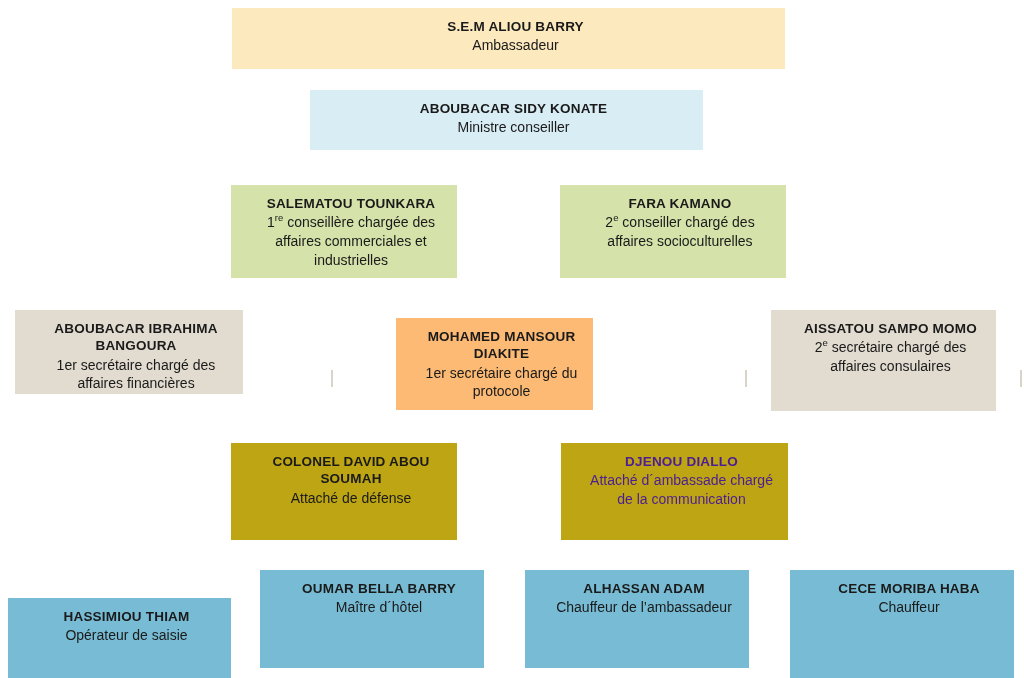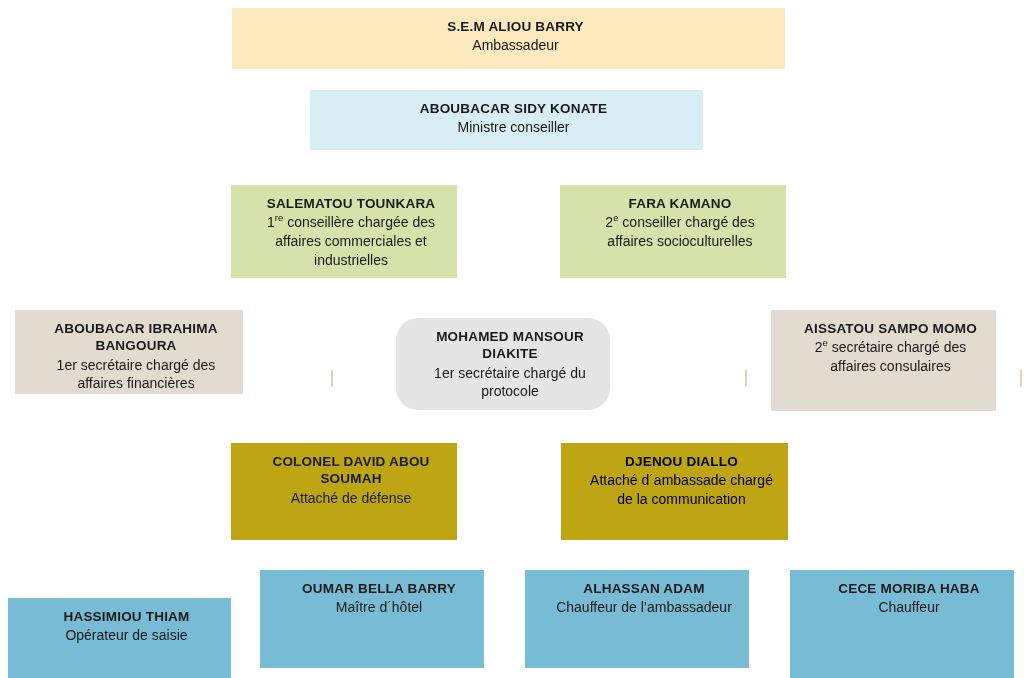--- a/index.html
+++ b/index.html
@@ -79,35 +79,35 @@
       <div class="node" style="pointer-events: auto; left: 560px; top: 185px; width: 226px; height: 93px; background: rgb(213, 227, 170); color: rgb(26, 26, 26);">
         <div class="name">FARA KAMANO</div>
         <div class="role">2<sup>e</sup> conseiller chargé des affaires socioculturelles</div>
       </div>
     </div>
     <div style="position: absolute; left: 0px; top: 0px; width: 100%; height: 100%; pointer-events: none;">
       <div class="node" style="pointer-events: auto; left: 15px; top: 310px; width: 228px; height: 84px; background: rgb(226, 220, 208); color: rgb(26, 26, 26);">
         <div class="name">ABOUBACAR IBRAHIMA BANGOURA</div>
         <div class="role">1er secrétaire chargé des affaires financières</div>
       </div>
-      <div class="node" style="pointer-events: auto; left: 396px; top: 318px; width: 214px; height: 92px; background: #e5e5e5; color: rgb(26, 26, 26); border-radius: 22px;">
+      <div class="node" style="pointer-events: auto; left: 396px; top: 318px; width: 197px; height: 92px; background: #fdba74; color: rgb(26, 26, 26);">
         <div class="name">MOHAMED MANSOUR DIAKITE</div>
         <div class="role">1er secrétaire chargé du protocole</div>
       </div>
       <div class="node" style="pointer-events: auto; left: 771px; top: 310px; width: 225px; height: 101px; background: rgb(226, 220, 208); color: rgb(26, 26, 26);">
         <div class="name">AISSATOU SAMPO MOMO</div>
         <div class="role">2<sup>e</sup> secrétaire chargé des affaires consulaires</div>
       </div>
     </div>
     <div style="position: absolute; left: 0px; top: 0px; width: 100%; height: 100%; pointer-events: none;">
       <div class="node" style="pointer-events: auto; left: 231px; top: 443px; width: 226px; height: 97px; background: rgb(189, 165, 19); color: rgb(26, 26, 26);">
         <div class="name">COLONEL DAVID ABOU SOUMAH</div>
         <div class="role">Attaché de défense</div>
       </div>
-      <div class="node" style="pointer-events: auto; left: 561px; top: 443px; width: 227px; height: 97px; background: rgb(189, 165, 19); color: #000000;">
+      <div class="node" style="pointer-events: auto; left: 561px; top: 443px; width: 227px; height: 97px; background: rgb(189, 165, 19); color: #4c1d95;">
         <div class="name">DJENOU DIALLO</div>
         <div class="role">Attaché d´ambassade chargé de la communication</div>
       </div>
     </div>
     <div style="position: absolute; left: 0px; top: 0px; width: 100%; height: 100%; pointer-events: none;">
       <div class="node" style="pointer-events: auto; left: 8px; top: 570px; width: 223px; height: 98px; background: rgb(119, 188, 212); color: rgb(26, 26, 26); margin-top: 28px;">
         <div class="name">HASSIMIOU THIAM</div>
         <div class="role">Opérateur de saisie</div>
       </div>
       <div class="node" style="pointer-events: auto; left: 525px; top: 570px; width: 224px; height: 98px; background: rgb(119, 188, 212); color: rgb(26, 26, 26);">

